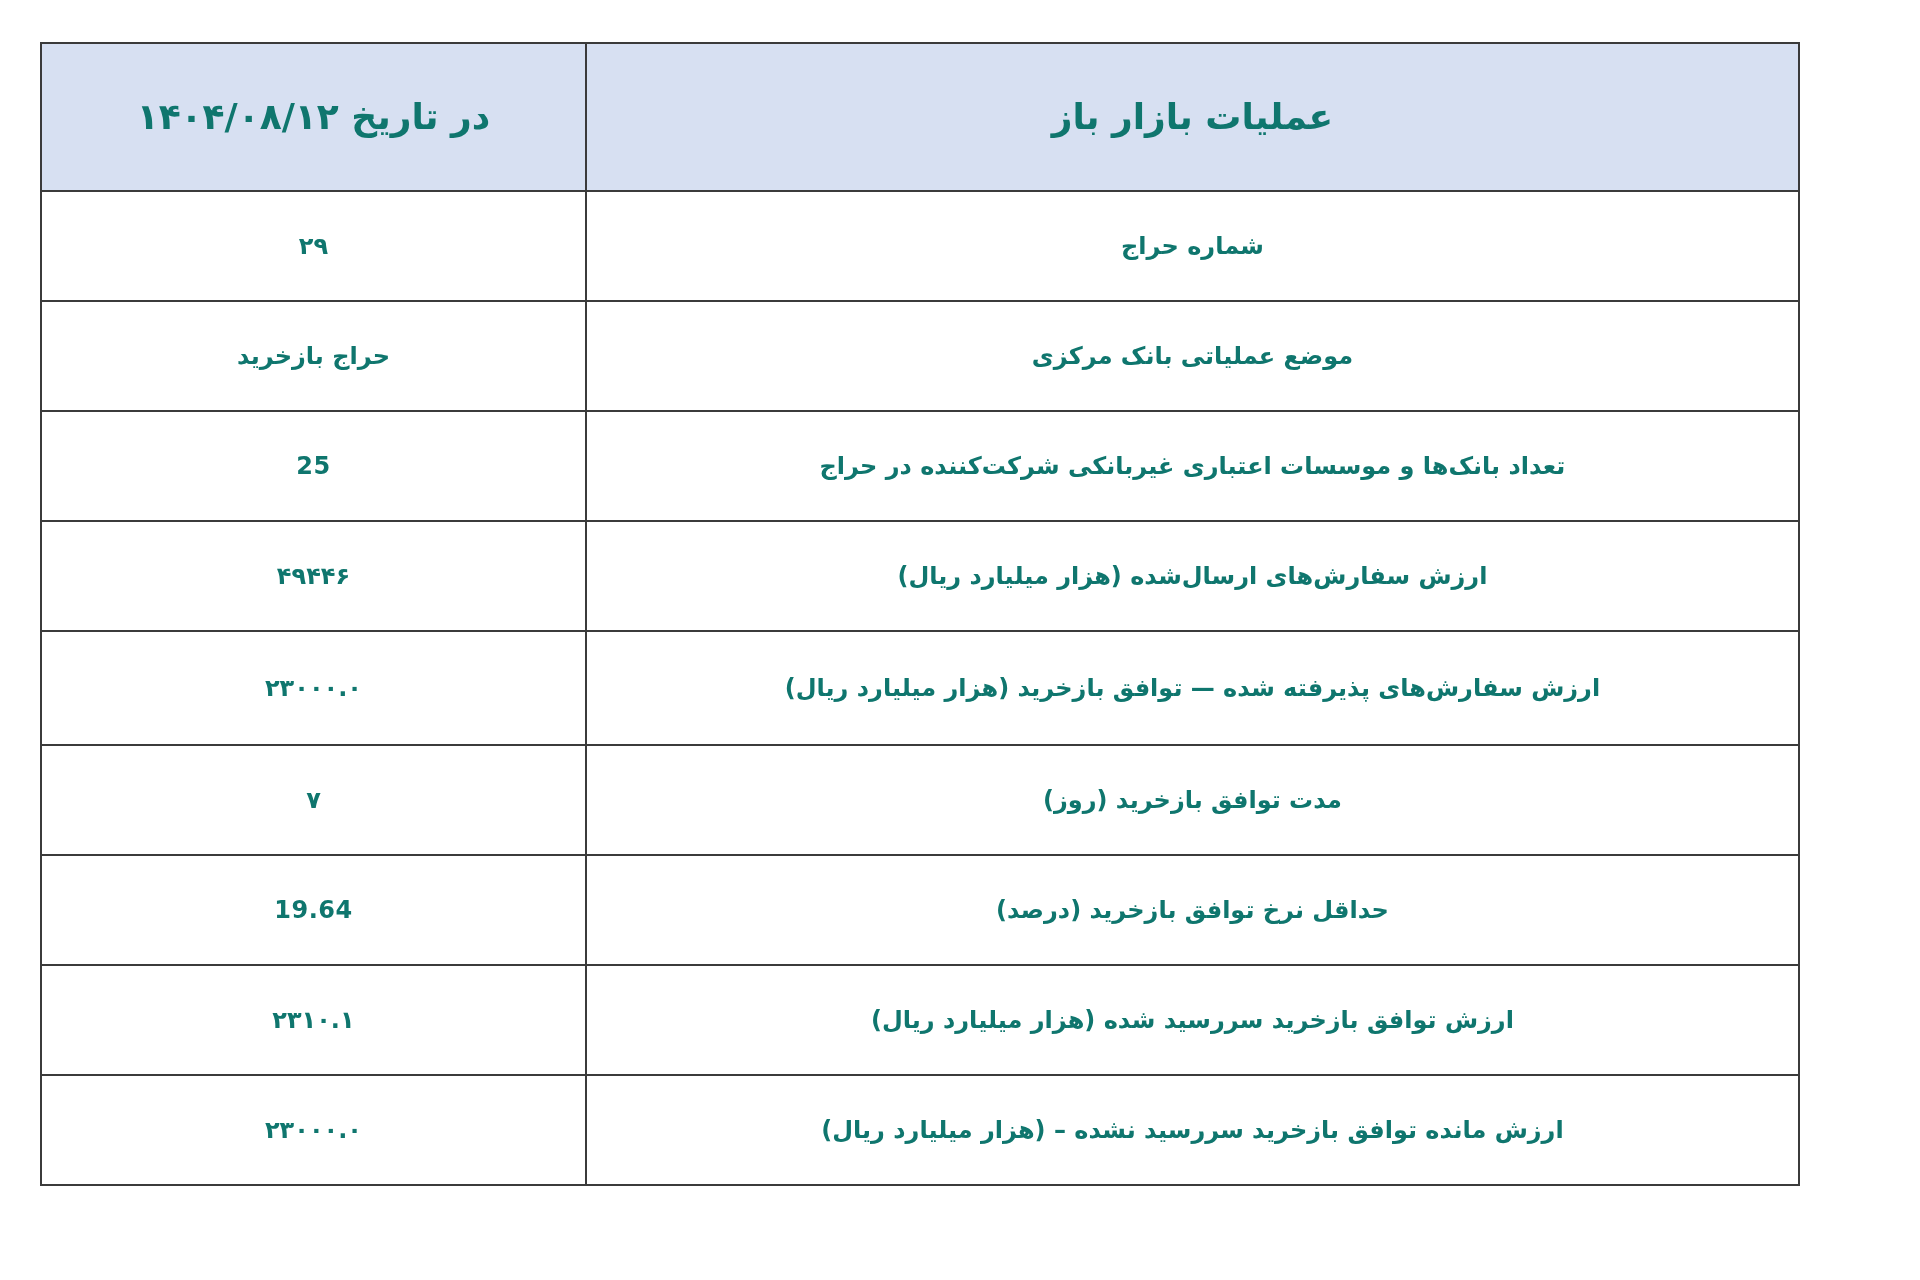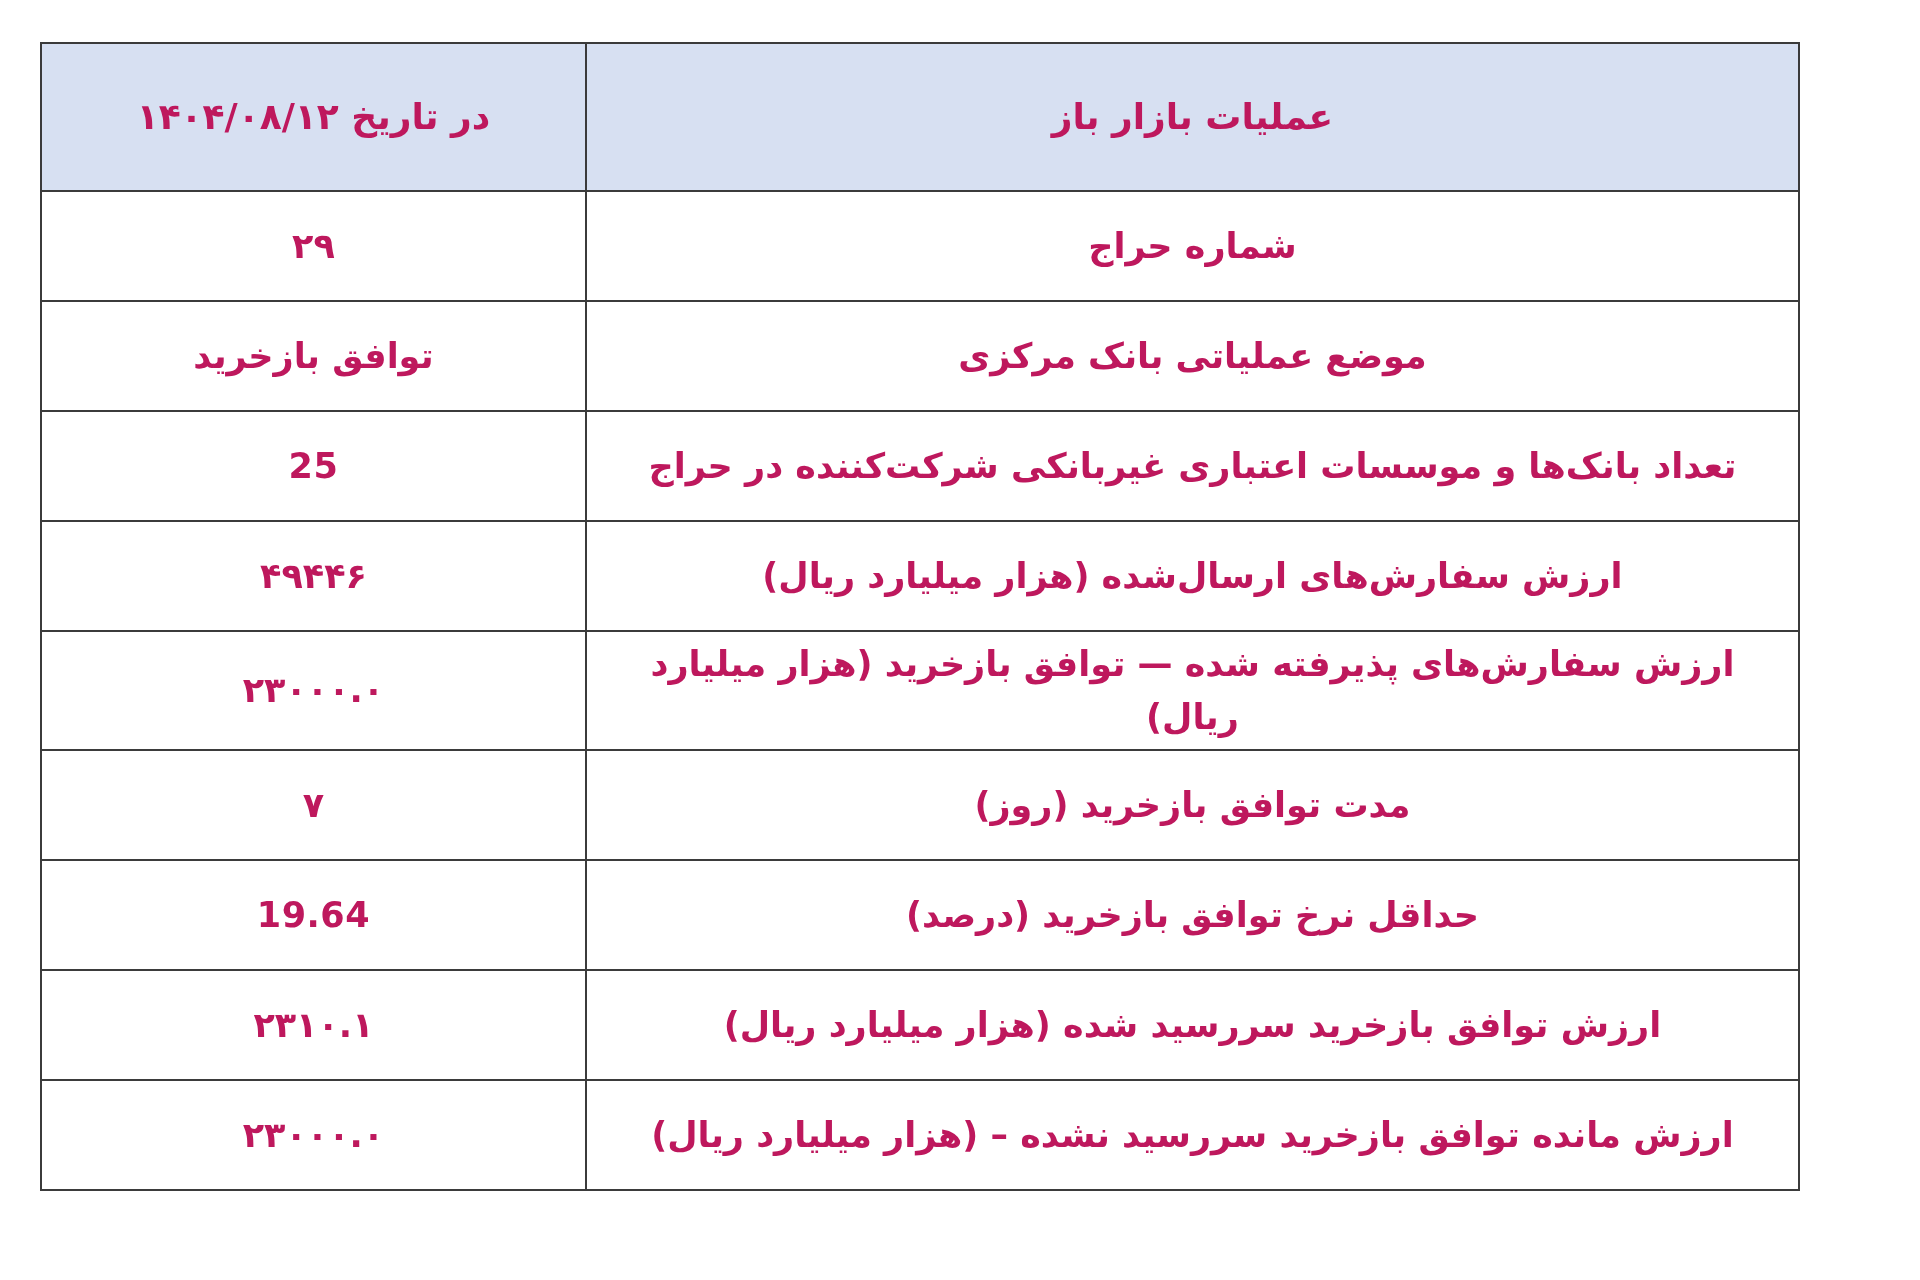--- a/index.html
+++ b/index.html
@@ -30,39 +30,39 @@
     border-collapse: collapse;
     width: 1760px;
     table-layout: fixed;
     direction: rtl;
   }
   table.obm td, table.obm th {
     border: 2px solid #3b3b3b;
     padding: 0;
     text-align: center;
     vertical-align: middle;
-    color: #be185d;
+    color: #0f766e;
     font-weight: 600;
     line-height: 1.5;
   }
   .col-label {
     width: 1102px;
   }
   .col-value {
     width: 495px;
   }
   thead th {
     background: #d7e0f2;
     height: 146px;
     font-size: 36px;
     font-weight: 600;
   }
   tbody td {
     height: 96px;
-    font-size: 35px;
+    font-size: 24px;
     background: #ffffff;
   }
   tbody td.label-cell {
     padding: 6px 36px;
   }
   tbody td.value-cell {
     padding: 6px 14px;
     letter-spacing: 0.5px;
   }
   tbody tr.tall td {
@@ -88,21 +88,21 @@
           <th class="col-value nowrap">در تاریخ ۱۴۰۴/۰۸/۱۲</th>
         </tr>
       </thead>
       <tbody>
         <tr>
           <td class="label-cell">شماره حراج</td>
           <td class="value-cell">۲۹</td>
         </tr>
         <tr>
           <td class="label-cell">موضع عملیاتی بانک مرکزی</td>
-          <td class="value-cell">توافق بازخرید</td>
+          <td class="value-cell">حراج بازخرید</td>
         </tr>
         <tr>
           <td class="label-cell">تعداد بانک‌ها و موسسات اعتباری غیربانکی شرکت‌کننده در حراج</td>
           <td class="value-cell">25</td>
         </tr>
         <tr>
           <td class="label-cell">ارزش سفارش‌های ارسال‌شده (هزار میلیارد ریال)</td>
           <td class="value-cell">۴۹۴۴۶</td>
         </tr>
         <tr class="tall">

